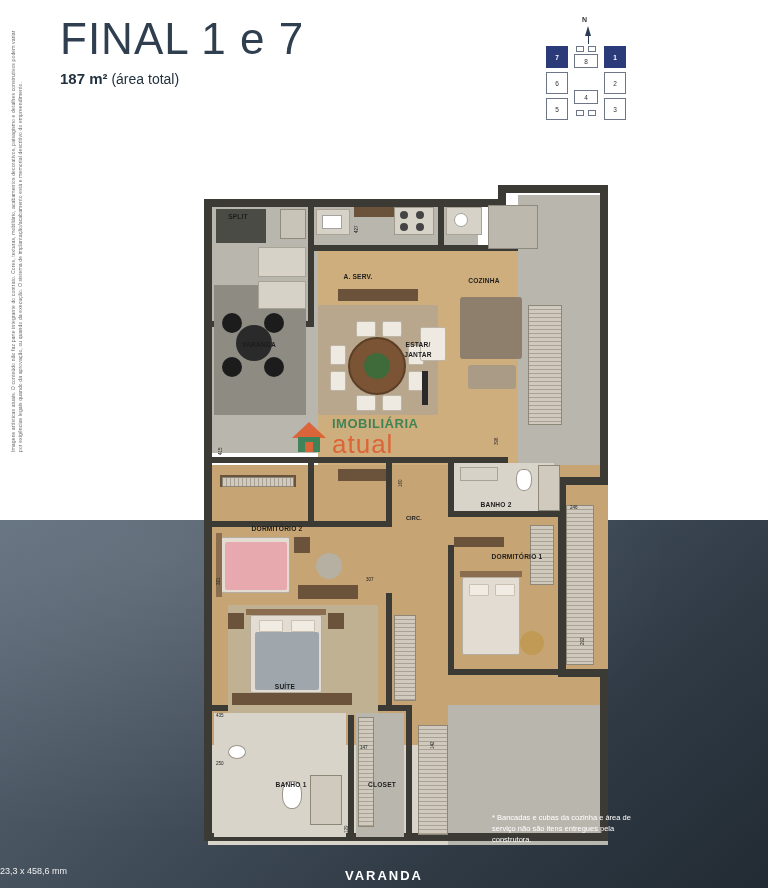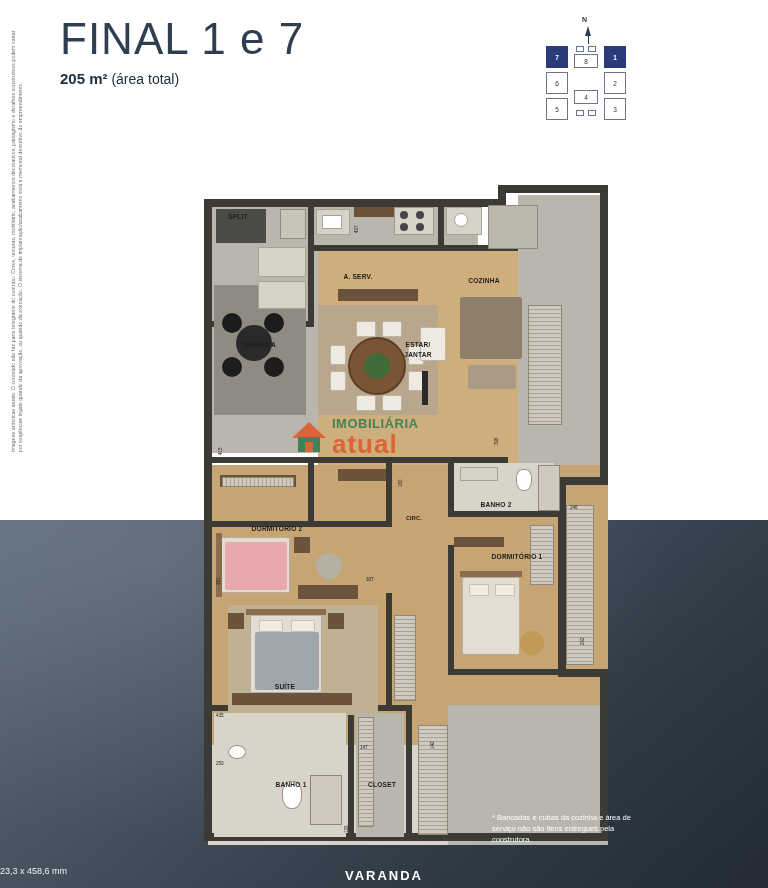--- a/index.html
+++ b/index.html
@@ -165,21 +165,21 @@
   }
   .wm-mark .body {
     position: absolute; left: 6px; top: 17px; width: 22px; height: 15px;
     background: #2e7d4f;
   }
   .wm-mark .door {
     position: absolute; left: 13px; top: 22px; width: 8px; height: 10px; background: #e05a2b;
   }
   .wm-text { line-height: 1; }
   .wm-top { font-size: 13px; font-weight: 700; color: #2e7d4f; letter-spacing: .5px; }
-  .wm-bot { font-size: 26px; font-weight: 700; color: #e05a2b; letter-spacing: 1px; margin-top: 1px; }
+  .wm-bot { font-size: 26px; font-weight: 400; color: #e05a2b; letter-spacing: 1px; margin-top: 1px; }
 
   
   .footnote {
     position: absolute; left: 492px; top: 812px;
     width: 160px; font-size: 7.5px; line-height: 11px; color: #ffffff;
   }
   
   .scale-txt {
     position: absolute; left: 0px; top: 866px; font-size: 9px; color: #f0f0f0;
   }
@@ -196,21 +196,21 @@
 <div id="page">
 
   <div class="bottom-band"></div>
   <div class="white-panel"></div>
 
   <div class="side-note">Imagens artísticas atuais. O conteúdo não faz parte integrante do contrato. Cores, texturas, mobiliário, acabamentos decorativos, paisagismo e detalhes construtivos podem variar por exigências legais quando da aprovação, ou quando da execução. O sistema de implantação/acabamento está e memorial descritivo do empreendimento.</div>
 
   <div class="title-block">
     <div class="title-main">FINAL 1 e 7</div>
     <div class="title-total">
-      <b>205 m²</b>
+      <b>187 m²</b>
       <span>(área total)</span>
     </div>
   </div>
 
 
   <div class="keyplan">
     <div class="n">N</div>
     <div class="arrow"></div>
     <div class="arrow-stem"></div>
     <div class="kp-grid">

